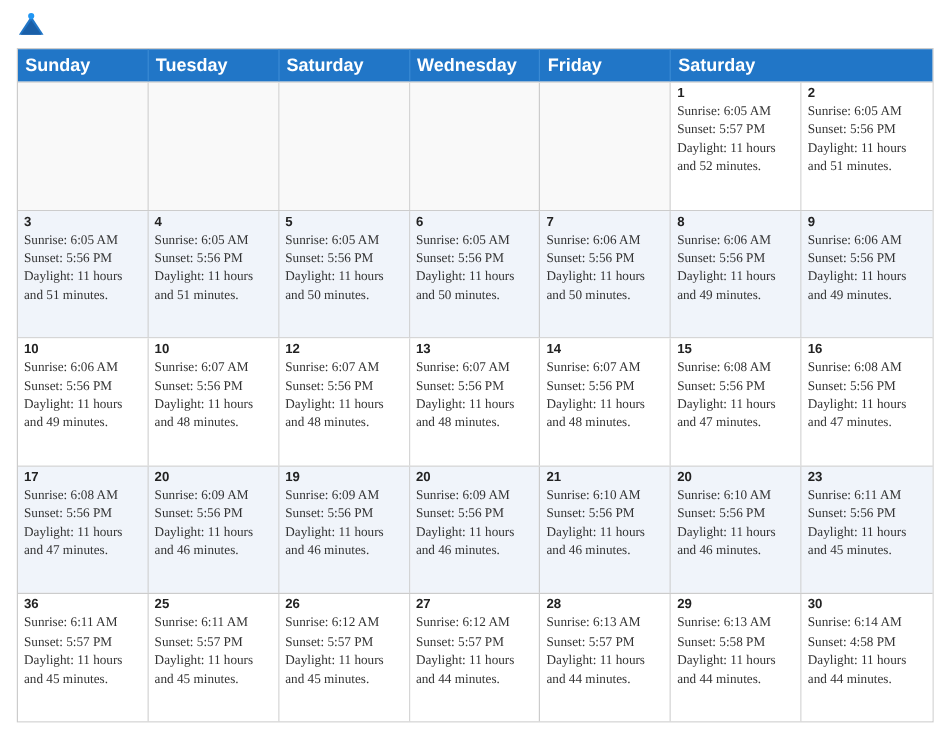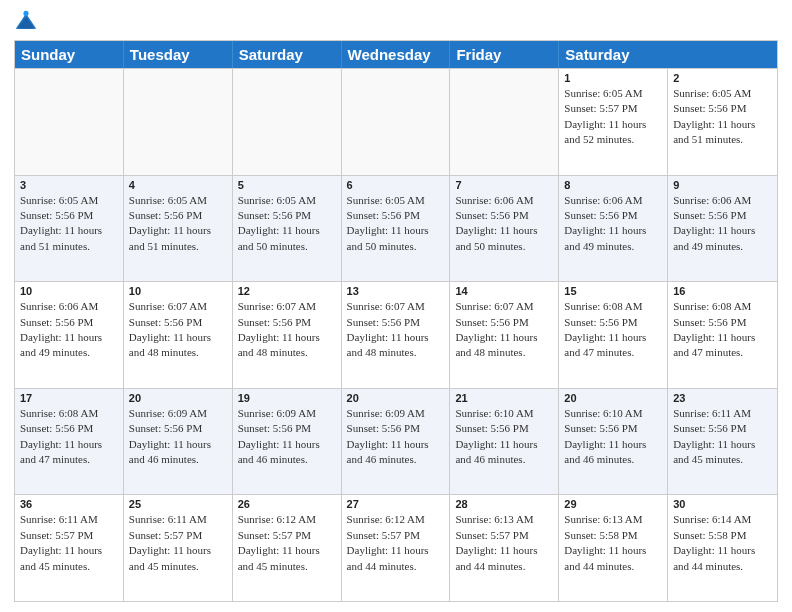--- a/index.html
+++ b/index.html
@@ -351,20 +351,20 @@
           <div class="cal-cell">
             <div class="day-number">29</div>
             <div class="day-info" style="white-space: pre-line;">Sunrise: 6:13 AM
 Sunset: 5:58 PM
 Daylight: 11 hours
 and 44 minutes.</div>
           </div>
           <div class="cal-cell">
             <div class="day-number">30</div>
             <div class="day-info" style="white-space: pre-line;">Sunrise: 6:14 AM
-Sunset: 5:58 PM
+Sunset: 4:58 PM
 Daylight: 11 hours
 and 44 minutes.</div>
           </div>
         </div>
       </div>
   </div>
 </div>
 
 </body></html>

